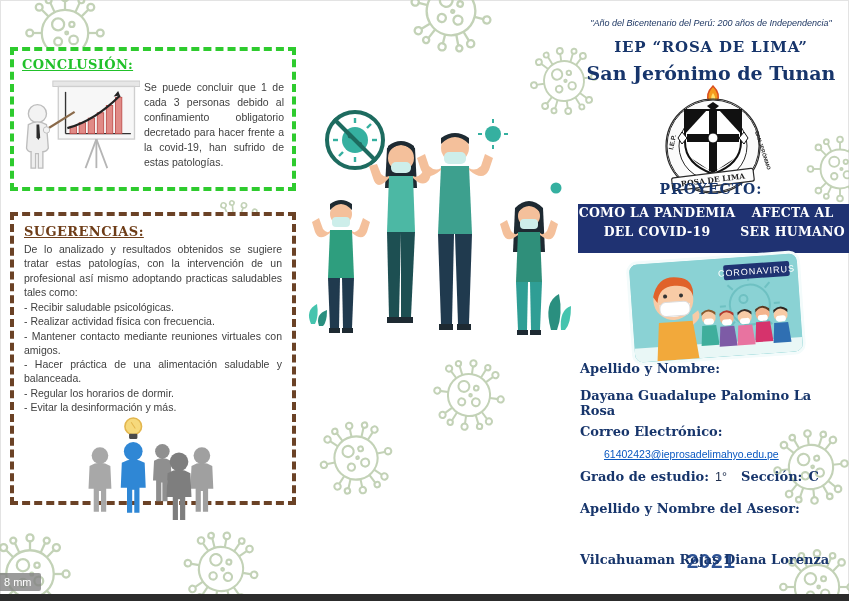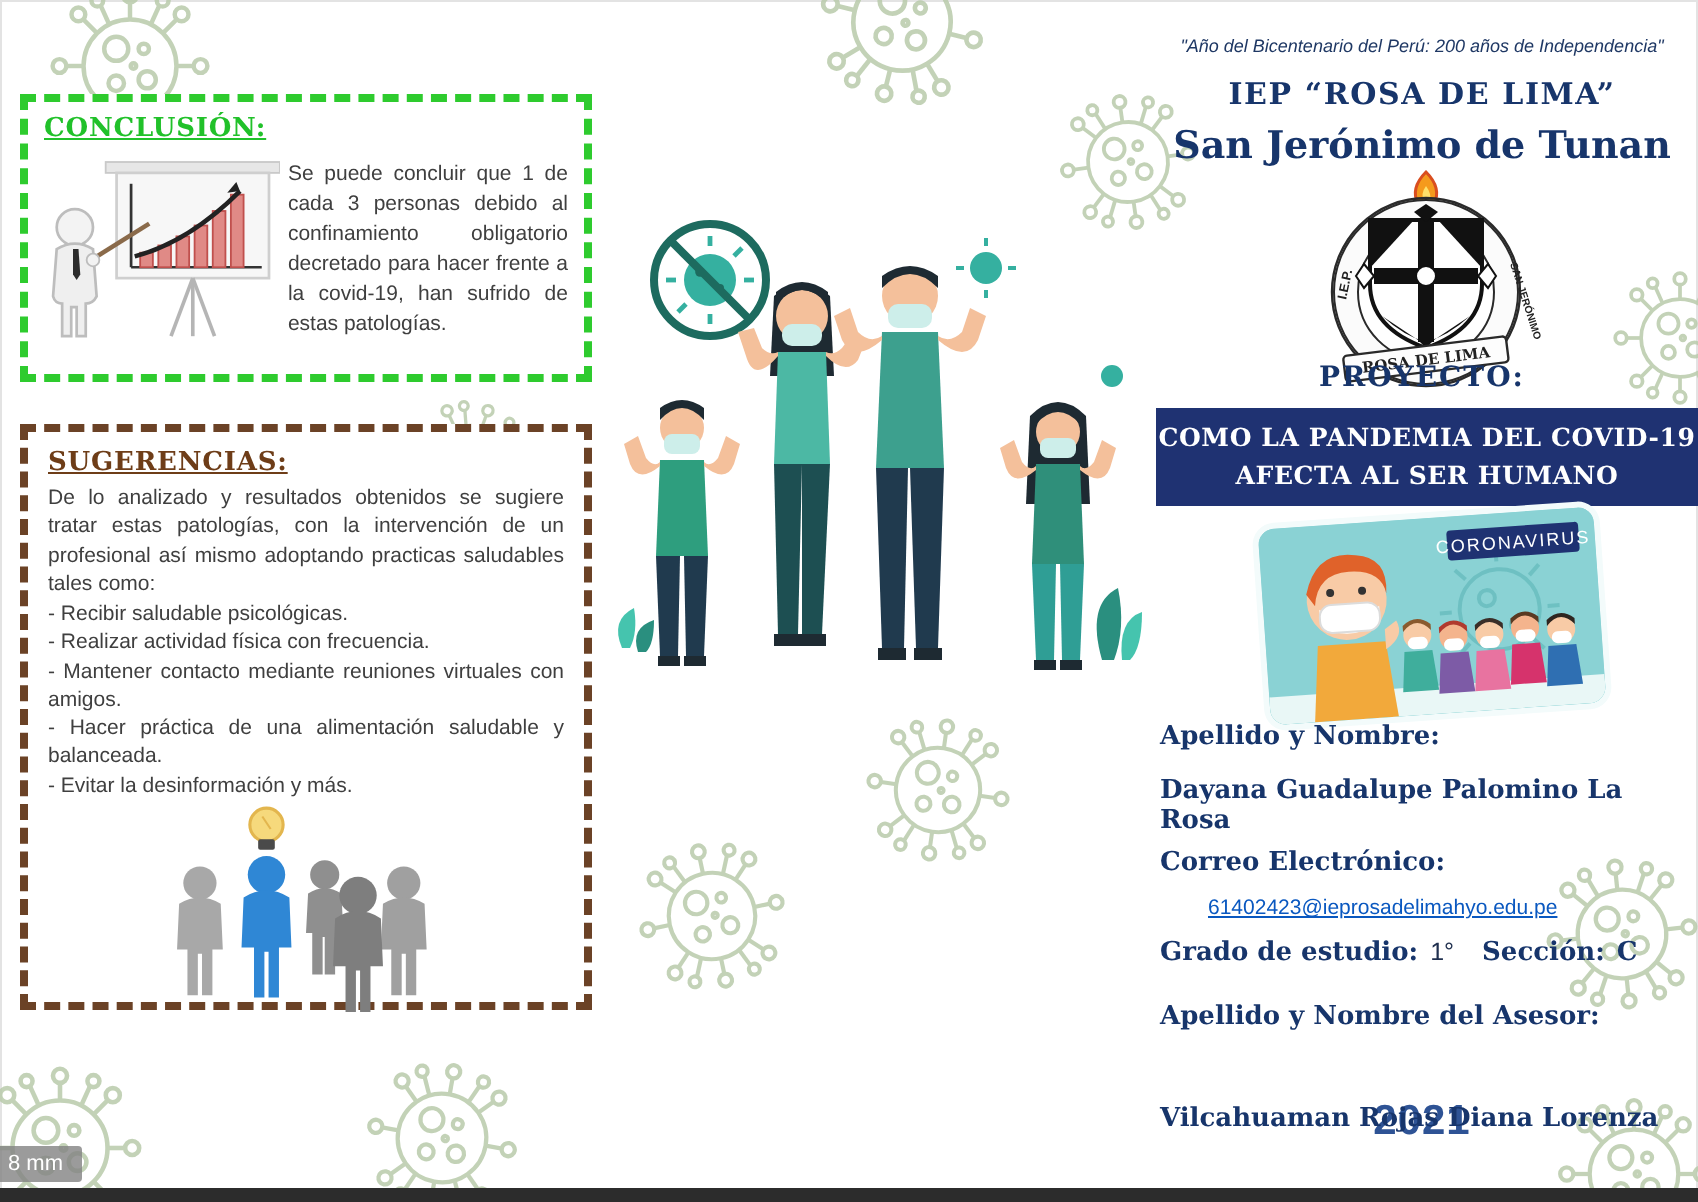--- a/index.html
+++ b/index.html
@@ -60,23 +60,23 @@
     font-family:"DejaVu Serif",serif;font-weight:bold;font-size:15px;
     color:#17356b;letter-spacing:.8px;}
   .location{left:578px;top:62px;width:266px;text-align:center;
     font-family:"DejaVu Serif",serif;font-weight:bold;font-size:19px;color:#17356b;}
   .logo{left:652px;top:84px;width:122px;height:112px;}
   .project-label{left:578px;top:181px;width:266px;text-align:center;
     font-family:"DejaVu Serif",serif;font-weight:bold;font-size:14px;
     color:#17356b;letter-spacing:1px;}
   .title-box{
     left:578px;top:204px;width:271px;height:49px;background:#1f3272;
-    color:#ffffff;display:flex;flex-direction:column;justify-content:center;
+    color:#ffffff;display:flex;flex-direction:row;justify-content:center;
     text-align:center;font-family:"DejaVu Serif",serif;font-weight:bold;
-    font-size:12.5px;letter-spacing:.3px;line-height:1.5;align-items:center;
+    font-size:12.5px;letter-spacing:.3px;line-height:1.5;
   }
   .kids-card{
     left:632px;top:259px;width:168px;height:98px;transform:rotate(-4deg);
     border-radius:8px;overflow:hidden;background:#8ad2d4;
     box-shadow:0 0 0 3px #f3fbfb;
   }
   .field-label,.field-value{
     position:absolute;left:580px;width:266px;
     font-family:"DejaVu Serif",serif;font-weight:bold;font-size:13px;color:#17356b;
   }
@@ -221,20 +221,21 @@
   </div>
 
   <div class="box box-sugerencias">
     <div class="box-title t-brown">SUGERENCIAS:</div>
     <div class="sug-intro">De lo analizado y resultados obtenidos se sugiere tratar estas patologías, con la intervención de un profesional así mismo adoptando practicas saludables tales como:</div>
     <div class="sug-list">
       <div class="sug-item">- Recibir saludable psicológicas.</div>
       <div class="sug-item">- Realizar actividad física con frecuencia.</div>
       <div class="sug-item">- Mantener contacto mediante reuniones virtuales con amigos.</div>
       <div class="sug-item">- Hacer práctica de una alimentación saludable y balanceada.</div>
+      <div class="sug-item">- Regular los horarios de dormir.</div>
       <div class="sug-item">- Evitar la desinformación y más.</div>
     </div>
     <div class="people-wrap">
       <svg width="160" height="104" viewBox="0 0 150 100">
         <g>
           <circle cx="56" cy="10" r="8" fill="#f6d97c" stroke="#e3b64e" stroke-width="1.5"></circle>
           <rect x="52" y="17" width="8" height="5" rx="1" fill="#4a4a4a"></rect>
           <line x1="54" y1="6" x2="58" y2="12" stroke="#e3b64e" stroke-width="1"></line>
         </g>
         <g fill="#a8a8a8">

